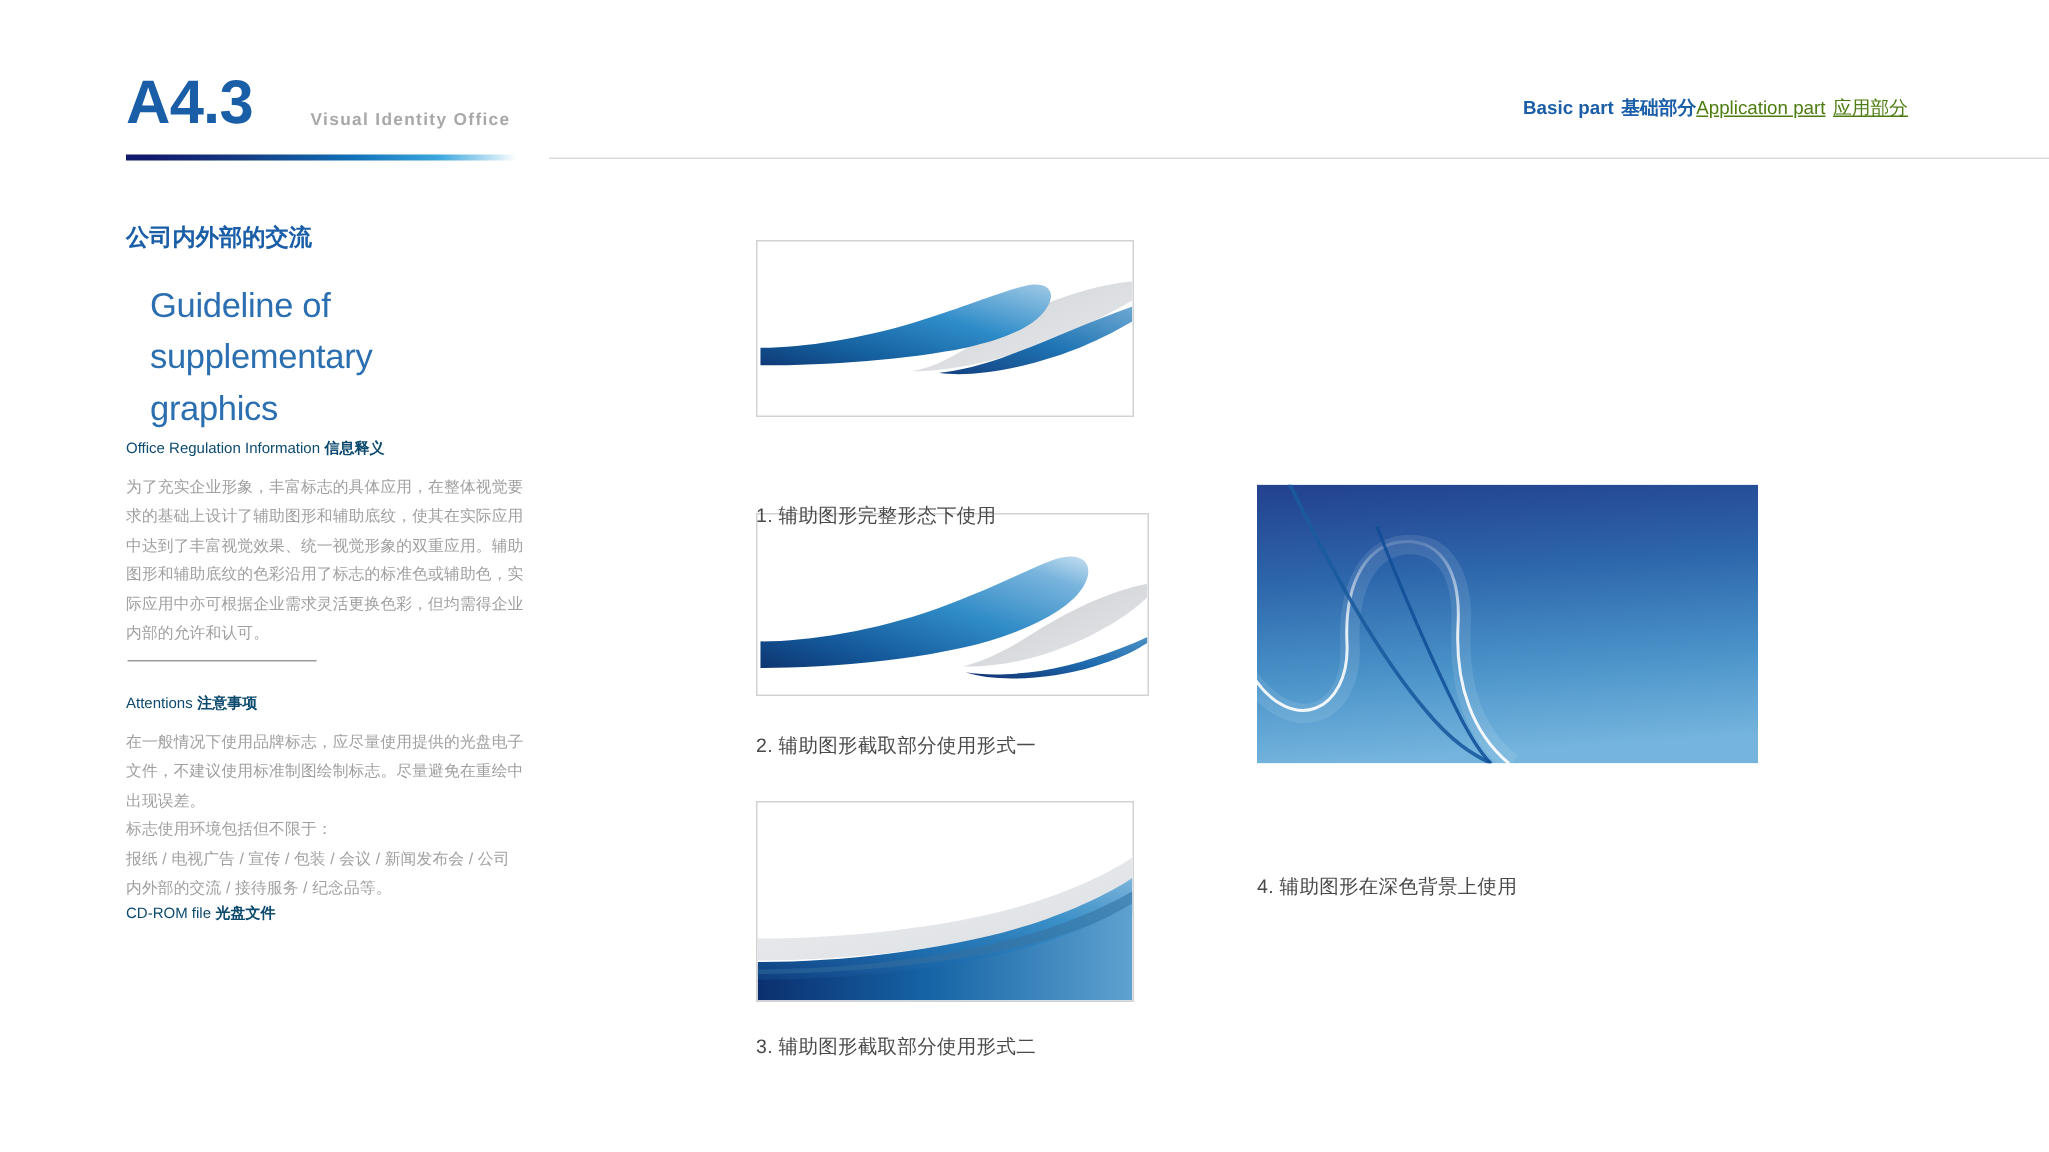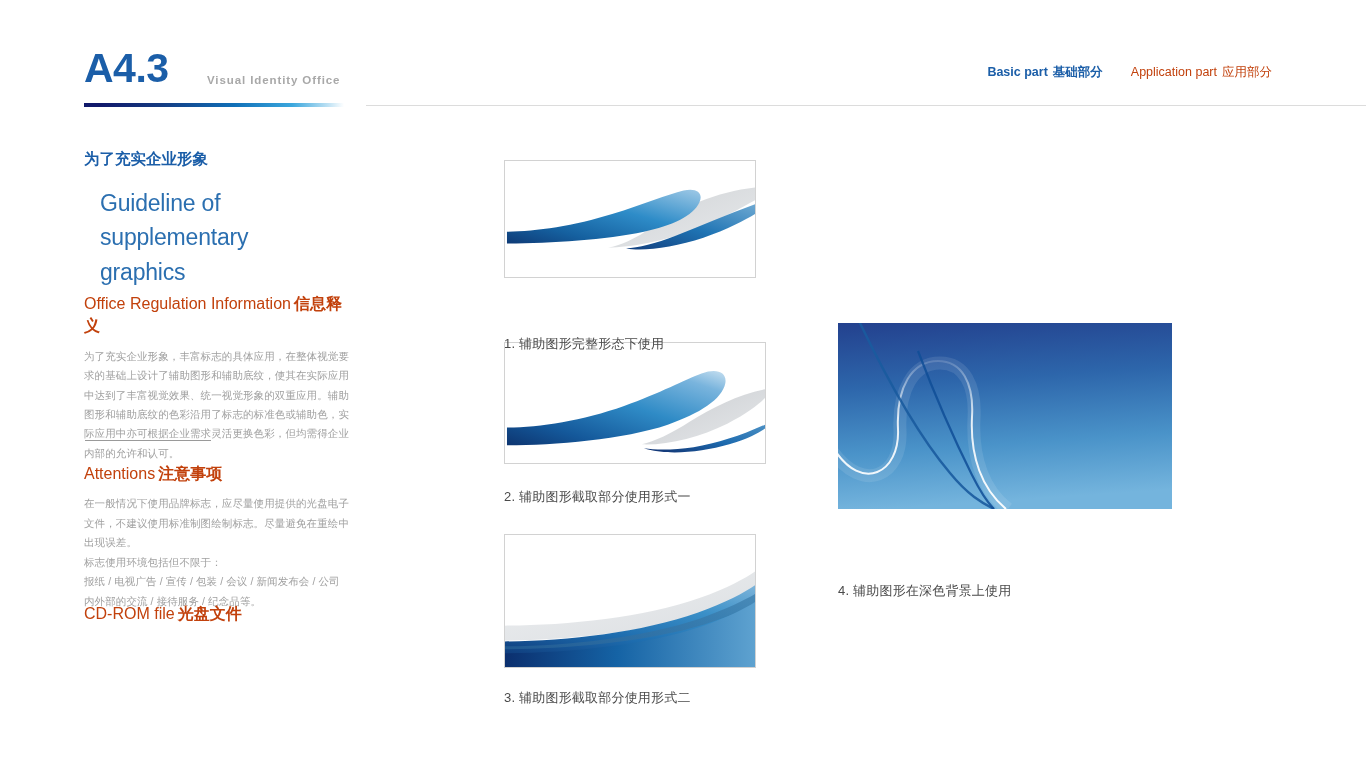--- a/index.html
+++ b/index.html
@@ -59,31 +59,30 @@
     width: 1000px;
     height: 1px;
     background: #dcdcdc;
   }
   #nav {
     position: absolute;
     right: 64px;
     top: 64px;
     display: flex;
     align-items: flex-end;
-    gap: 28px;
     white-space: nowrap;
   }
   .nav-item {
     font-size: 12.5px;
     white-space: nowrap;
   }
   .nav-item .en { font-weight: 700; }
   .nav-item .cn { font-weight: 700; margin-left: 5px; }
   #nav-basic { color: #1b5ea8; }
-  #nav-application { color: #c2410c; }
+  #nav-application { color: #4d7c0f; text-decoration: underline; }
   #nav-application .en,
   #nav-application .cn { font-weight: 400; }
 
   
   #left-col {
     position: absolute;
     left: 84px;
     top: 148px;
     width: 266px;
   }
@@ -96,22 +95,22 @@
   }
   #section-title-en {
     font-size: 23px;
     font-weight: 400;
     color: #2b6fb0;
     line-height: 1.5;
     margin: 16px;
     letter-spacing: -0.2px;
   }
   .sub-head {
-    font-size: 16px;
-    color: #c2410c;
+    font-size: 10px;
+    color: #0c4a6e;
     font-weight: 400;
     line-height: 1.4;
     margin: 0 0 9px 0;
   }
   .sub-head .cn { font-weight: 600; margin-left: 3px; }
   .body-text {
     font-size: 10.5px;
     color: #a0a0a0;
     line-height: 1.85;
     margin: 0;
@@ -178,21 +177,21 @@
       <span class="en">Basic part</span><span class="cn">基础部分</span>
     </div>
     <div class="nav-item" id="nav-application">
       <span class="en">Application part</span><span class="cn">应用部分</span>
     </div>
   </div>
 </div>
 
 <div id="left-col">
 
-  <h1 id="section-title-cn">为了充实企业形象</h1>
+  <h1 id="section-title-cn">公司内外部的交流</h1>
 
   <h2 id="section-title-en">Guideline of supplementary graphics</h2>
 
   <div id="block-office">
     <p class="sub-head">
       <span>Office Regulation Information</span><span class="cn">信息释义</span>
     </p>
     <p class="body-text">为了充实企业形象，丰富标志的具体应用，在整体视觉要求的基础上设计了辅助图形和辅助底纹，使其在实际应用中达到了丰富视觉效果、统一视觉形象的双重应用。辅助图形和辅助底纹的色彩沿用了标志的标准色或辅助色，实际应用中亦可根据企业需求灵活更换色彩，但均需得企业内部的允许和认可。</p>
   </div>
 

